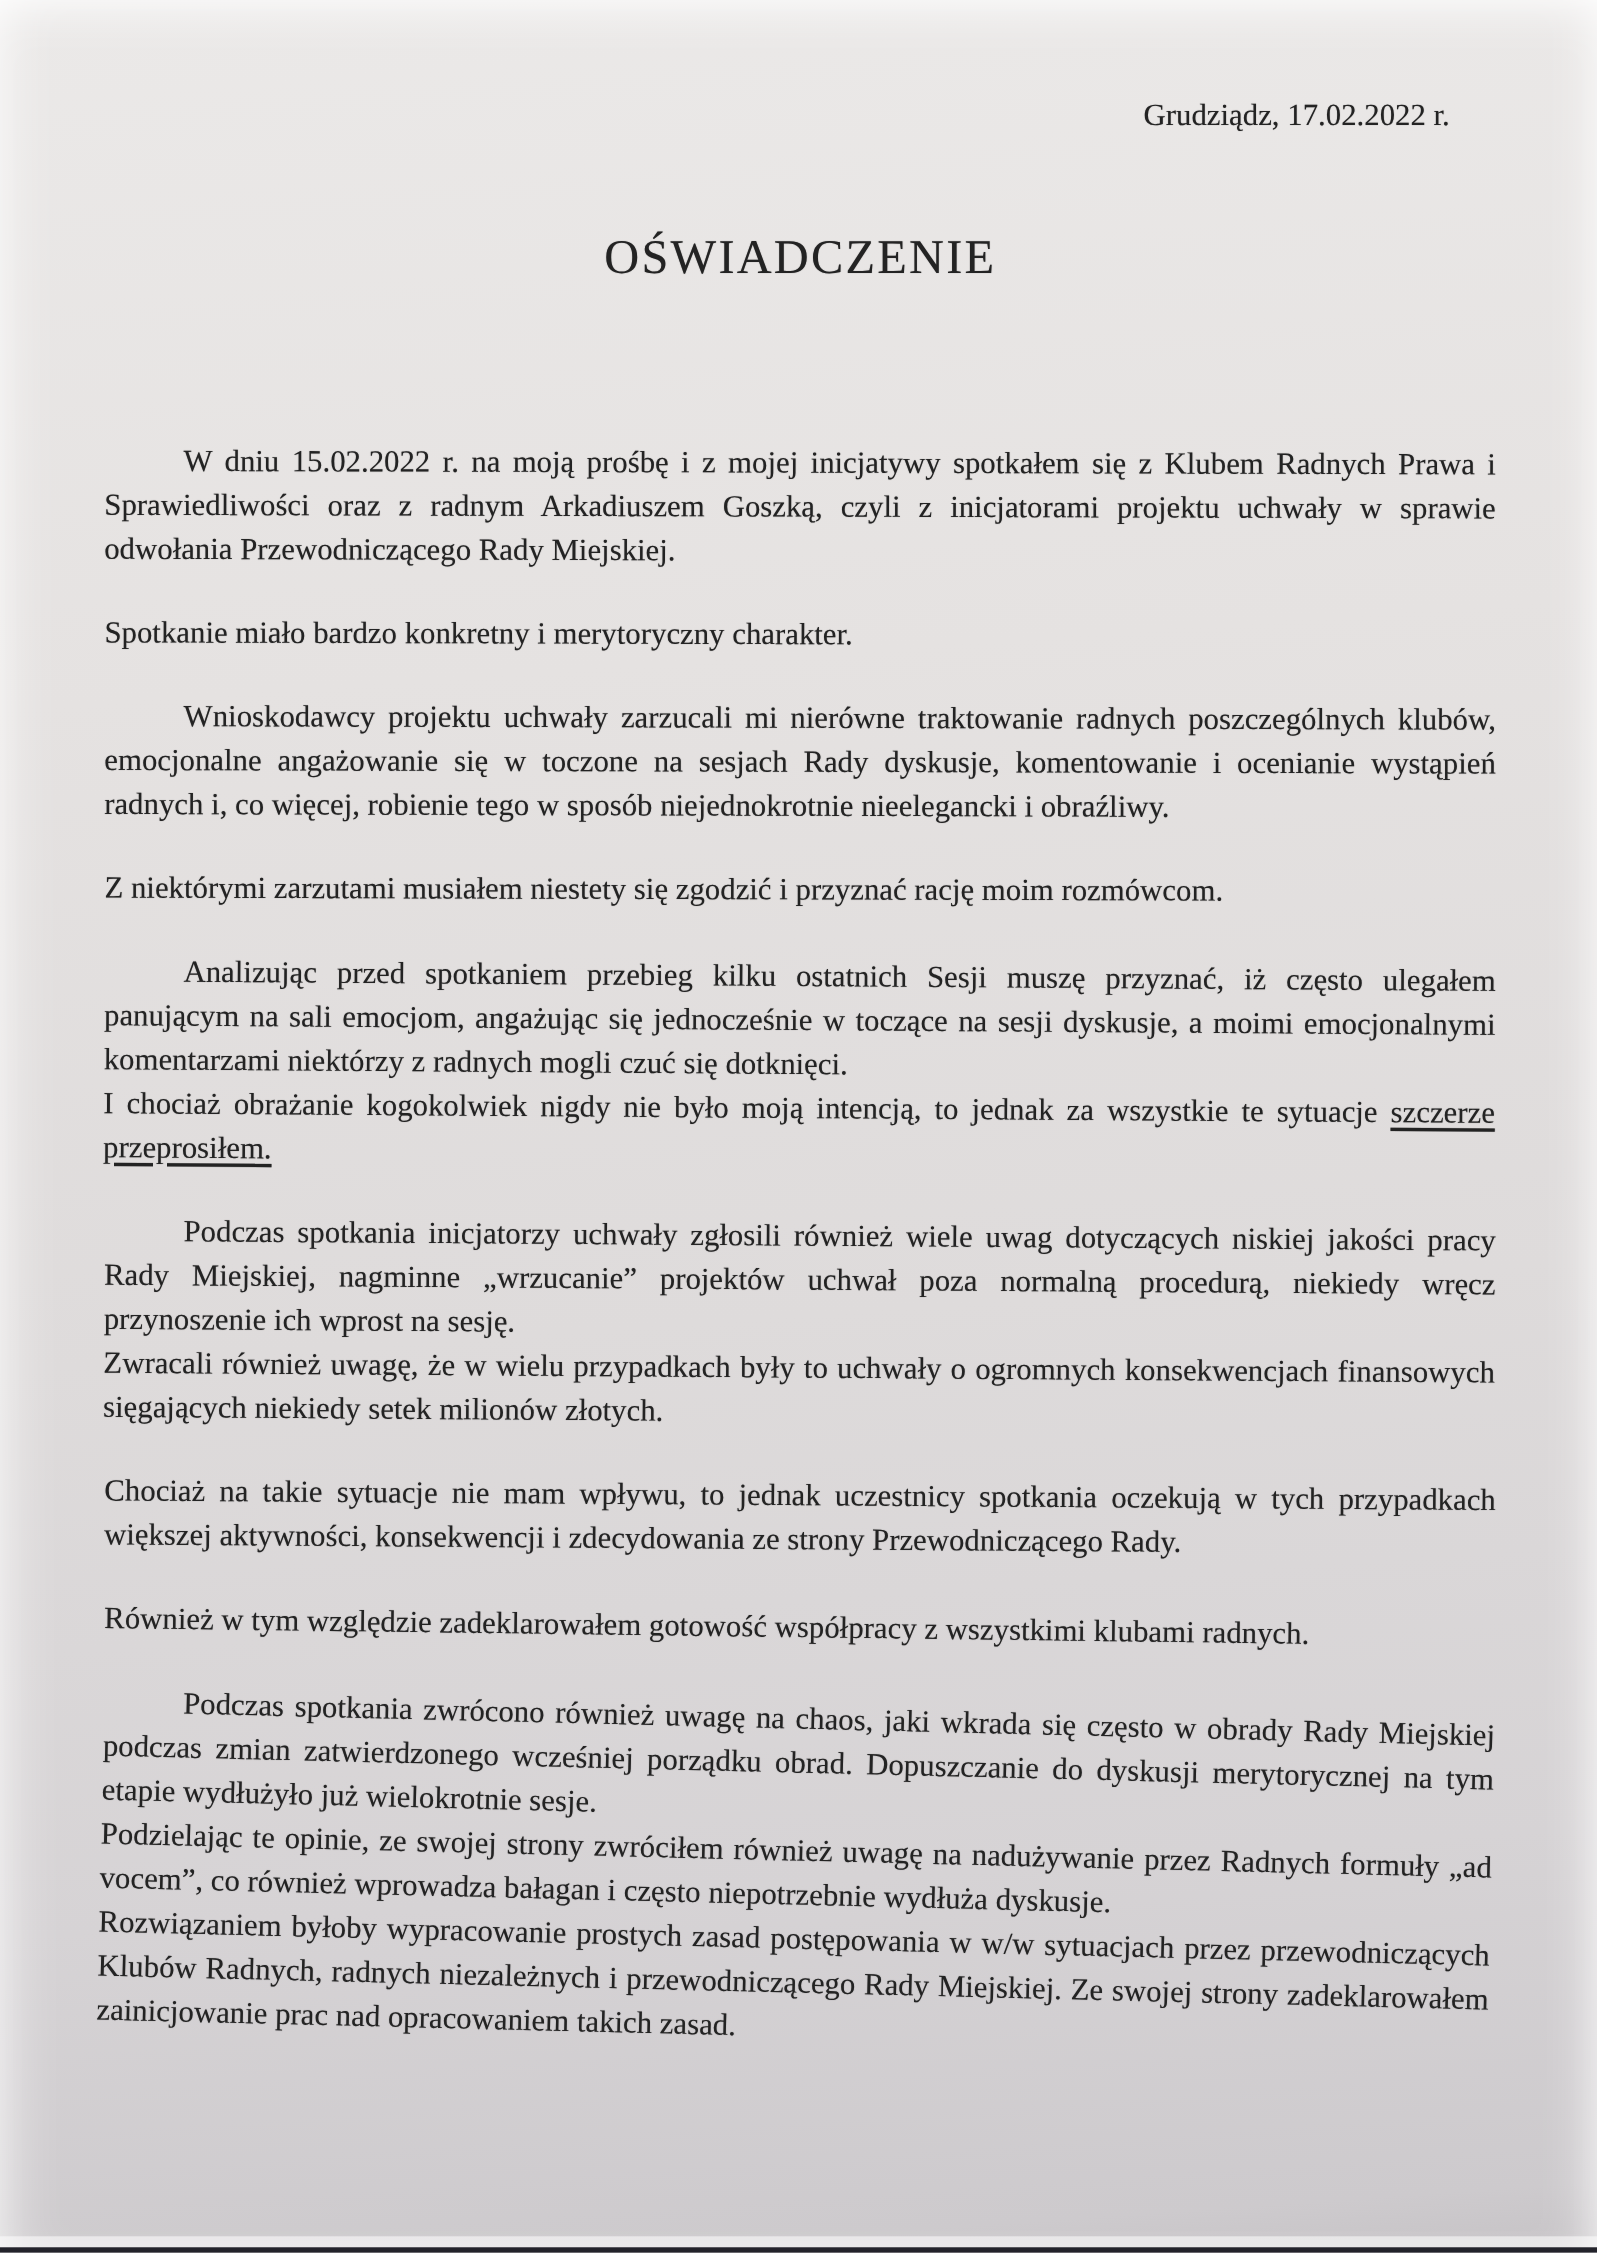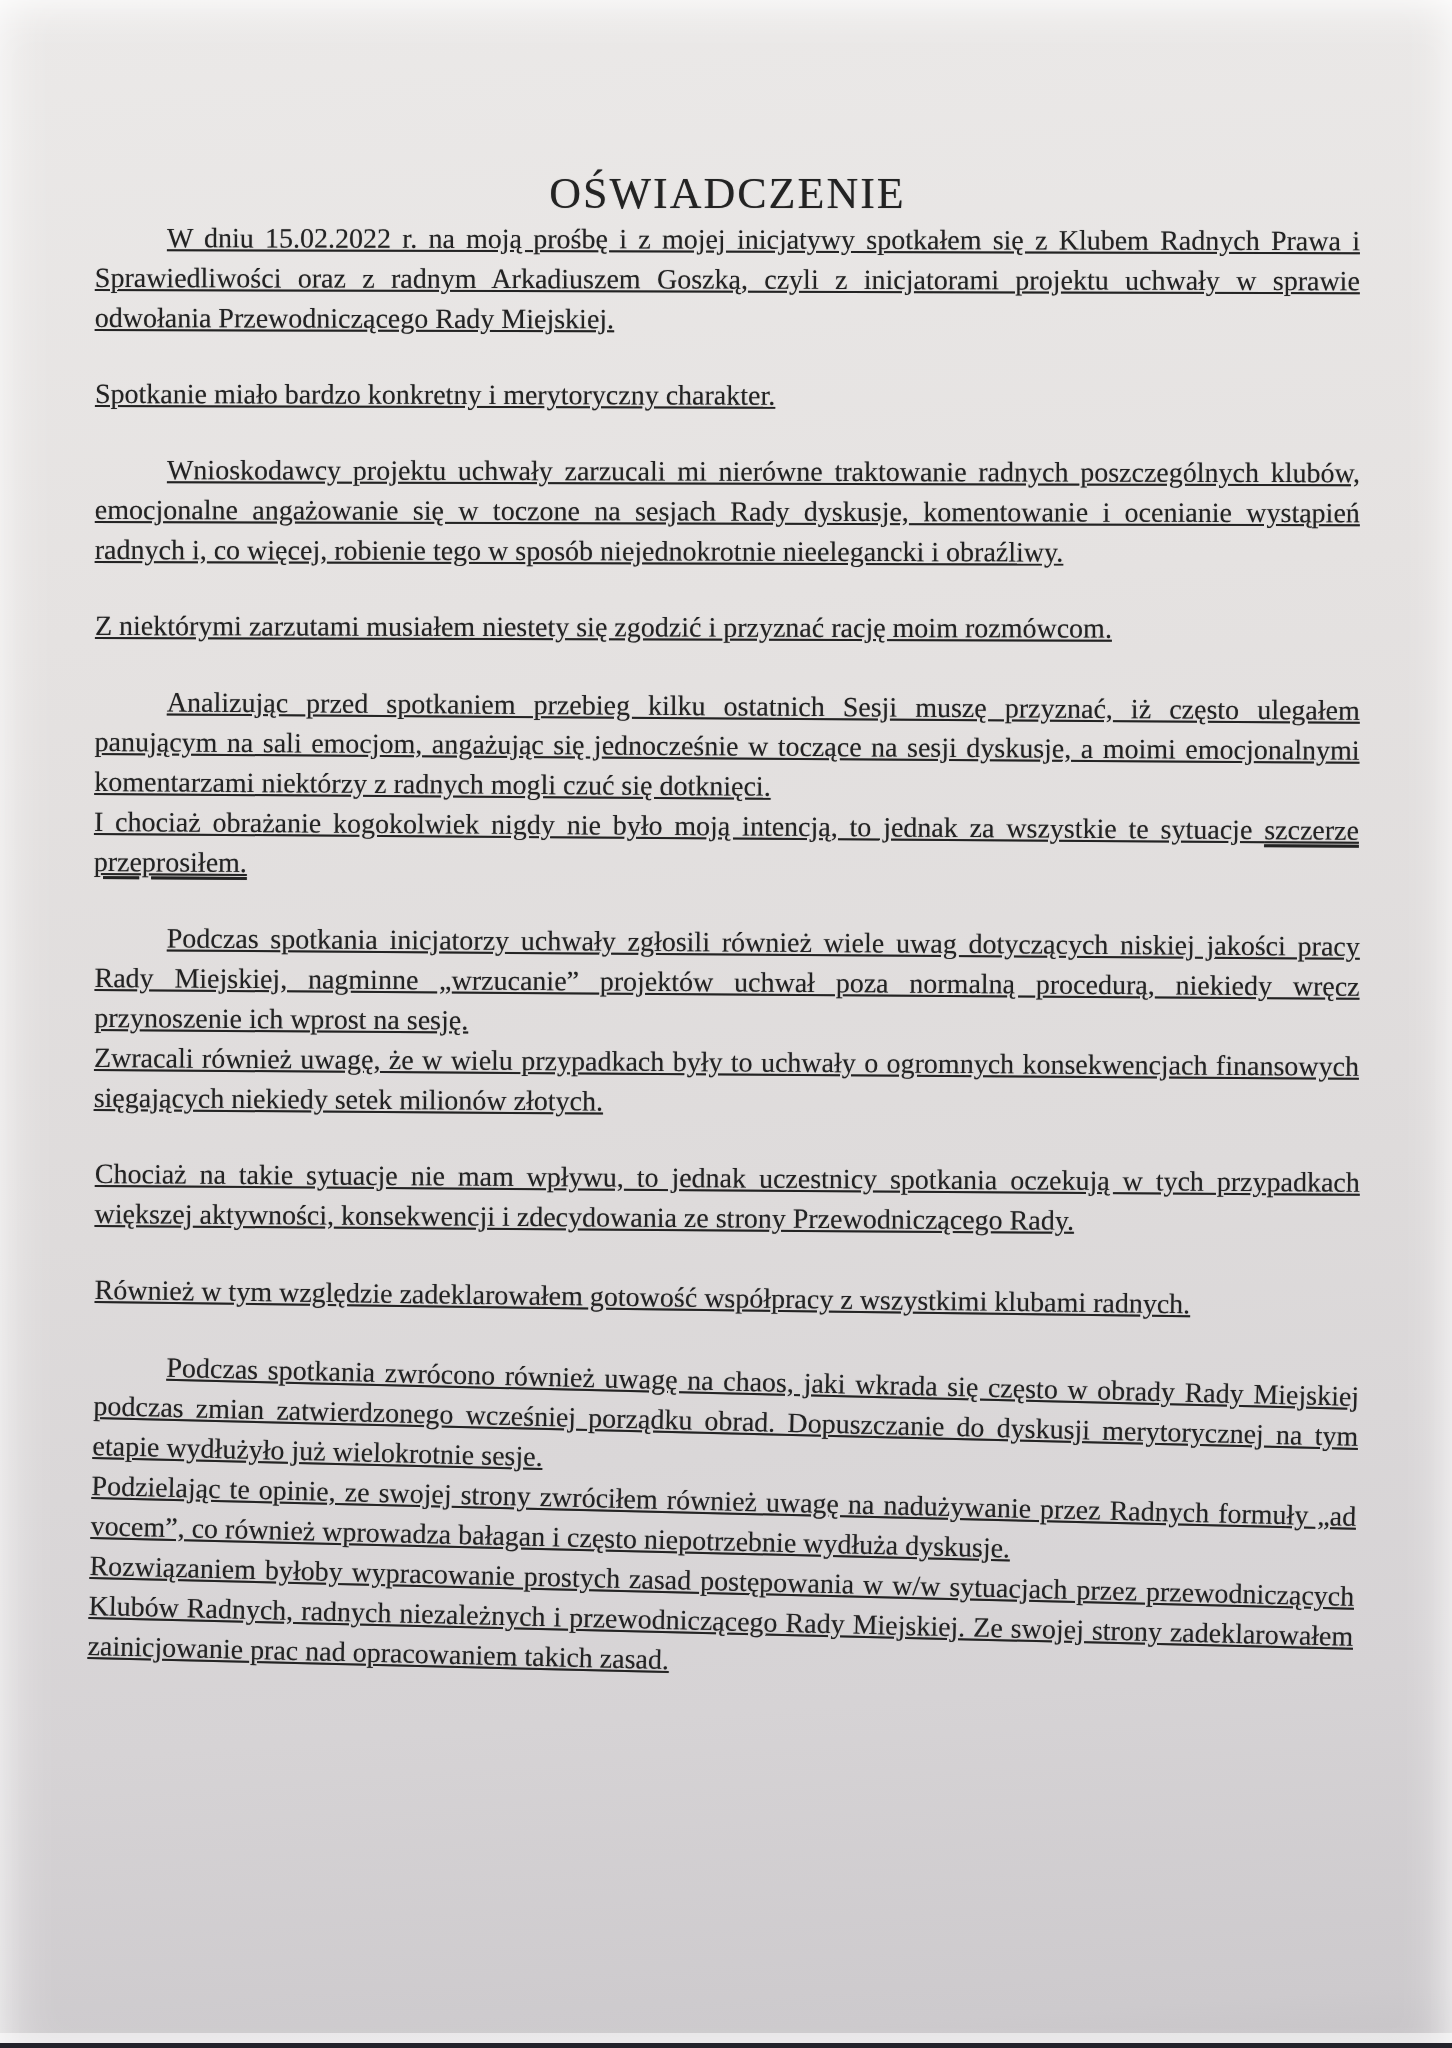--- a/index.html
+++ b/index.html
@@ -24,21 +24,21 @@
     text-shadow:0 0 1px rgba(40,40,40,.45);
   }
   .dateline{
     text-align:right;padding-right:42px;white-space:nowrap;
   }
   .title{
     margin:84px 0 0 0;
     text-align:center;
     font-size:44px;line-height:48px;font-weight:400;letter-spacing:2px;
   }
-  .body-text{text-decoration:underline;}
+  .body-text{margin-top:142px;}
   .para{
     margin:0 0 36px 0;
     text-align:justify;
     transform-origin:left top;
   }
   .para p{margin:0;text-align:justify;}
   .ind{text-indent:72px;}
   .ul{
     text-decoration:underline;
     text-decoration-thickness:3px;
@@ -56,20 +56,21 @@
     position:absolute;left:0;right:0;bottom:0;height:5px;
     background:#23232b;
   }
 </style>
 </head>
 <body>
 
 <div class="photo">
   <div class="content">
 
+    <div class="dateline">Grudziądz, 17.02.2022 r.</div>
 
     <h1 class="title">OŚWIADCZENIE</h1>
 
     <div class="body-text">
 
       <div class="para ind tilt-a">W dniu 15.02.2022 r. na moją prośbę i z mojej inicjatywy spotkałem się z Klubem Radnych Prawa i Sprawiedliwości oraz z radnym Arkadiuszem Goszką, czyli z inicjatorami projektu uchwały w sprawie odwołania Przewodniczącego Rady Miejskiej.</div>
 
       <div class="para tilt-a">Spotkanie miało bardzo konkretny i merytoryczny charakter.</div>
 
       <div class="para ind tilt-a">Wnioskodawcy projektu uchwały zarzucali mi nierówne traktowanie radnych poszczególnych klubów, emocjonalne angażowanie się w toczone na sesjach Rady dyskusje, komentowanie i ocenianie wystąpień radnych i, co więcej, robienie tego w sposób niejednokrotnie nieelegancki i obraźliwy.</div>

